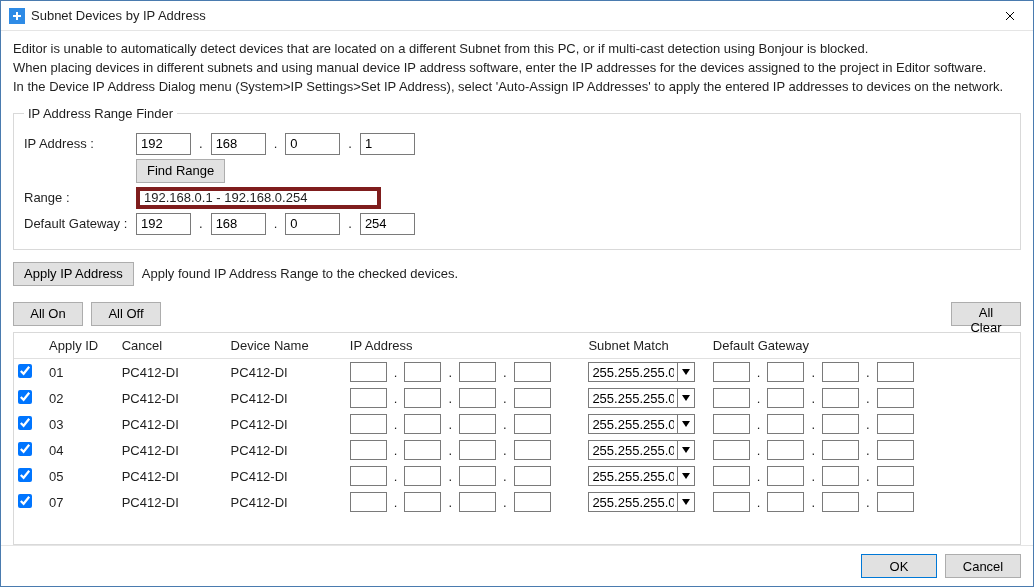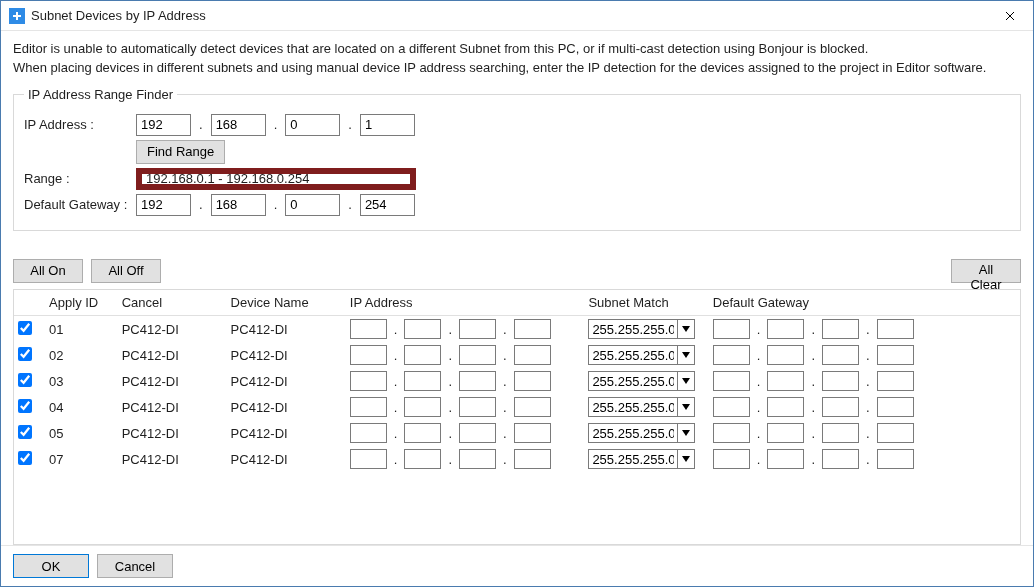--- a/index.html
+++ b/index.html
@@ -14,24 +14,24 @@
   .titlebar .close{width:46px;height:30px;display:flex;align-items:center;justify-content:center;font-size:14px;line-height:1}
   .content{padding:10px 12px 0 12px;display:flex;flex-direction:column;flex:1;overflow:hidden}
   .intro p{margin:0 0 2px 0;line-height:1.3}
   fieldset.finder{border:1px solid #d9d9d9;margin:8px 0 8px 0;padding:8px 10px 10px 10px}
   fieldset.finder legend{padding:0 4px}
   .row{display:flex;align-items:center;margin:4px 0}
   .label{min-width:112px}
   .oct{width:55px;height:22px;border:1px solid #7a7a7a;padding:2px 4px;font-family:inherit;font-size:13px}
   .dot{padding:0 8px}
   .subnetmask{width:245px;height:22px;border:1px solid #7a7a7a;padding:2px 4px;font-family:inherit;font-size:13px;background:#fff}
-  .range{width:280px;height:22px;border:6px solid #7f1d1d;padding:2px 4px;display:flex;align-items:center;background:#fff}
+  .range{width:245px;height:22px;border:4px solid #7f1d1d;padding:2px 4px;display:flex;align-items:center;background:#fff}
   button{font-family:inherit;font-size:13px;border:1px solid #adadad;background:#e1e1e1;padding:2px 10px;height:24px}
   .applyrow{display:flex;align-items:center;gap:8px;margin:4px 0}
-  .btnrow{display:flex;gap:8px;margin:20px 0 6px 0}
+  .btnrow{display:flex;gap:8px;margin:12px 0 6px 0}
   .btnrow .std{width:70px}
   .spacer{flex:1}
   .grid-wrap{border:1px solid #d9d9d9;flex:1;overflow:auto;min-height:160px}
   table{border-collapse:collapse;width:100%;table-layout:fixed}
   th,td{text-align:left;padding:3px 4px;font-weight:normal;height:26px;font-size:13px;white-space:nowrap}
   th{border-bottom:1px solid #e0e0e0}
   col.c-check{width:30px}
   col.c-unit{width:70px}
   col.c-model{width:105px}
   col.c-devname{width:115px}
@@ -39,42 +39,43 @@
   col.c-subnet{width:120px}
   col.c-gw{width:300px}
   .ipgroup{display:flex;align-items:center}
   .ipgroup input{width:37px;height:20px;border:1px solid #7a7a7a;padding:1px 3px;font-family:inherit;font-size:13px}
   .ipgroup .idot{padding:0 7px}
   .gwgroup input{width:37px;height:20px}
   .subcell{display:flex;align-items:center}
   .subcell input{width:90px;height:20px;border:1px solid #7a7a7a;padding:1px 3px;font-family:inherit;font-size:13px}
   .subbtn{width:17px;height:20px;border:1px solid #7a7a7a;border-left:0;display:flex;align-items:center;justify-content:center;background:#fff;font-size:8px}
   .subbtn svg{width:8px;height:6px}
-  .footer{display:flex;justify-content:flex-start;gap:8px;padding:8px 12px;border-top:1px solid #e5e5e5}
+  .footer{display:flex;justify-content:flex-end;gap:8px;padding:8px 12px;border-top:1px solid #e5e5e5}
   .footer button{width:76px}
   .footer button.ok{border:1px solid #0078d7}
   input[type=checkbox]{width:14px;height:14px;margin:0}
 </style>
 </head>
 <body>
 
 <div class="titlebar">
   <div class="icon"></div>
   <div class="title">Subnet Devices by IP Address</div>
   <div class="close">
     <svg width="10" height="10" viewBox="0 0 10 10">
         <path d="M1 1 L9 9 M9 1 L1 9" stroke="#000" stroke-width="1"></path>
       </svg>
   </div>
 </div>
 
 <div class="content">
   <div class="intro">
     <p>Editor is unable to automatically detect devices that are located on a different Subnet from this PC, or if multi-cast detection using Bonjour is blocked.</p>
-    <p>When placing devices in different subnets and using manual device IP address searching, enter the IP detection for the devices assigned to the project in Editor software.</p>
+    <p>When placing devices in different subnets and using manual device IP address software, enter the IP addresses for the devices assigned to the project in Editor software.</p>
+    <p>In the Device IP Address Dialog menu (System&gt;IP Settings&gt;Set IP Address), select 'Auto-Assign IP Addresses' to apply the entered IP addresses to devices on the network.</p>
   </div>
 
   <fieldset class="finder">
     <legend>IP Address Range Finder</legend>
     <div class="row">
       <div class="label">IP Address :</div>
       <input class="oct" value="192" style="">
       <span class="dot">.</span>
       <input class="oct" value="168" style="">
       <span class="dot">.</span>
@@ -95,20 +96,24 @@
       <input class="oct" value="192" style="">
       <span class="dot">.</span>
       <input class="oct" value="168" style="">
       <span class="dot">.</span>
       <input class="oct" value="0" style="">
       <span class="dot">.</span>
       <input class="oct" value="254" style="">
     </div>
   </fieldset>
 
+  <div class="applyrow">
+    <button>Apply IP Address</button>
+    <span>Apply found IP Address Range to the checked devices.</span>
+  </div>
 
   <div class="btnrow">
     <button class="std">All On</button>
     <button class="std">All Off</button>
     <div class="spacer"></div>
     <button class="std">All Clear</button>
   </div>
 
   <div class="grid-wrap">
     <table>

